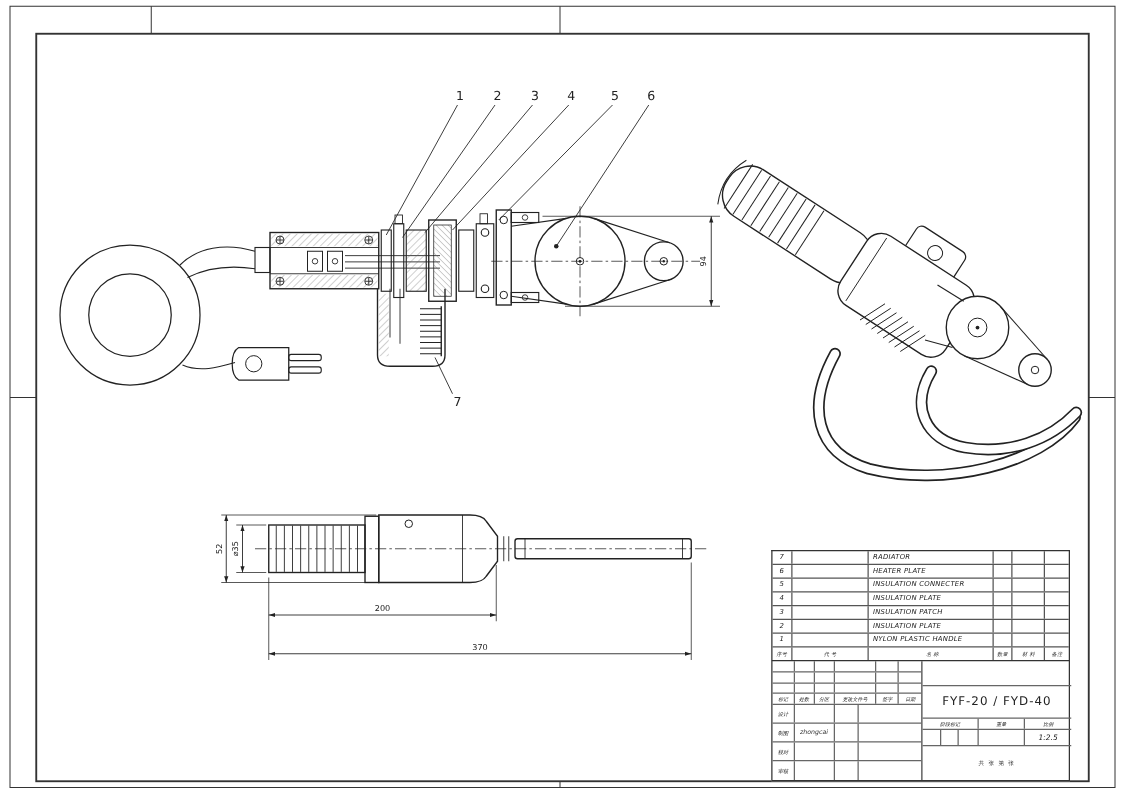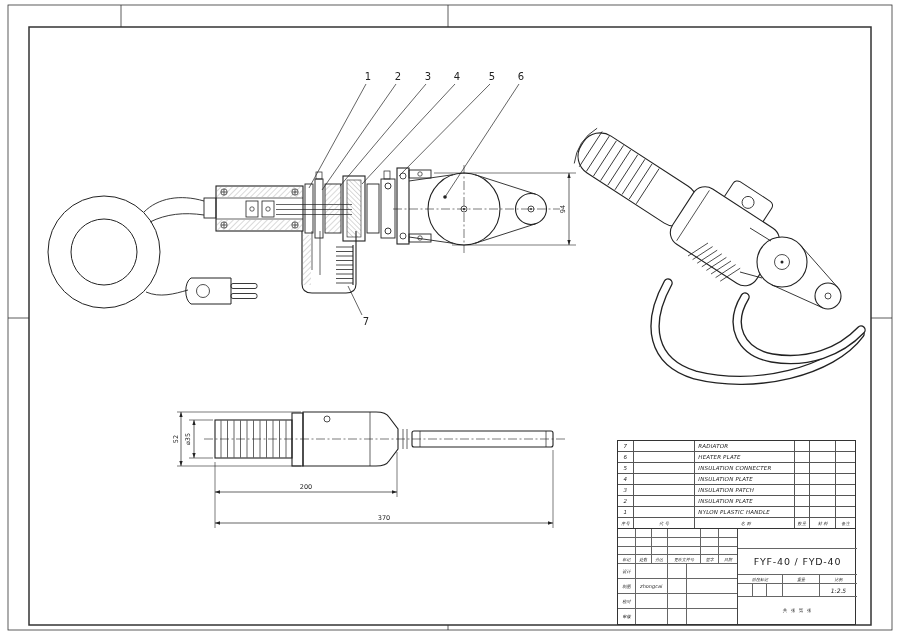--- a/index.html
+++ b/index.html
@@ -439,21 +439,21 @@
     <div class="role-row">
       <i class="lc lc-label">审核</i>
           <i class="lc lc-sign"></i>
           <i class="lc lc-date"></i>
           <i class="lc lc-extra"></i>
     </div>
   </div>
 
   <div class="tb-right">
     <div class="tbr-r1"></div>
-    <div class="tbr-model">FYF-40 / FYD-40</div>
+    <div class="tbr-model">FYF-20 / FYD-40</div>
     <div class="tbr-heads">
       <i class="hc hc1">阶段标记</i>
           <i class="hc hc2">重量</i>
           <i class="hc hc3">比例</i>
     </div>
     <div class="tbr-vals">
       <i class="vc vc1">
             <i class="stage-box"></i>
             <i class="stage-box"></i>
             <i class="stage-box"></i>

